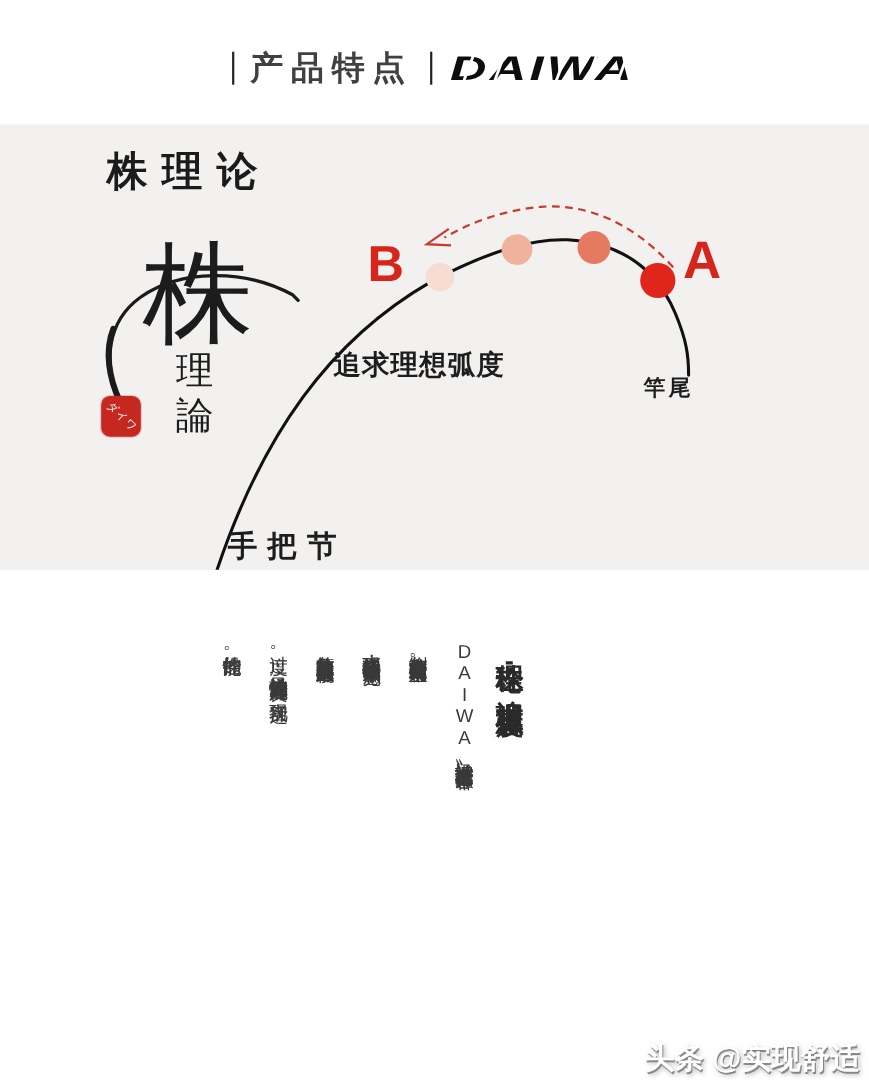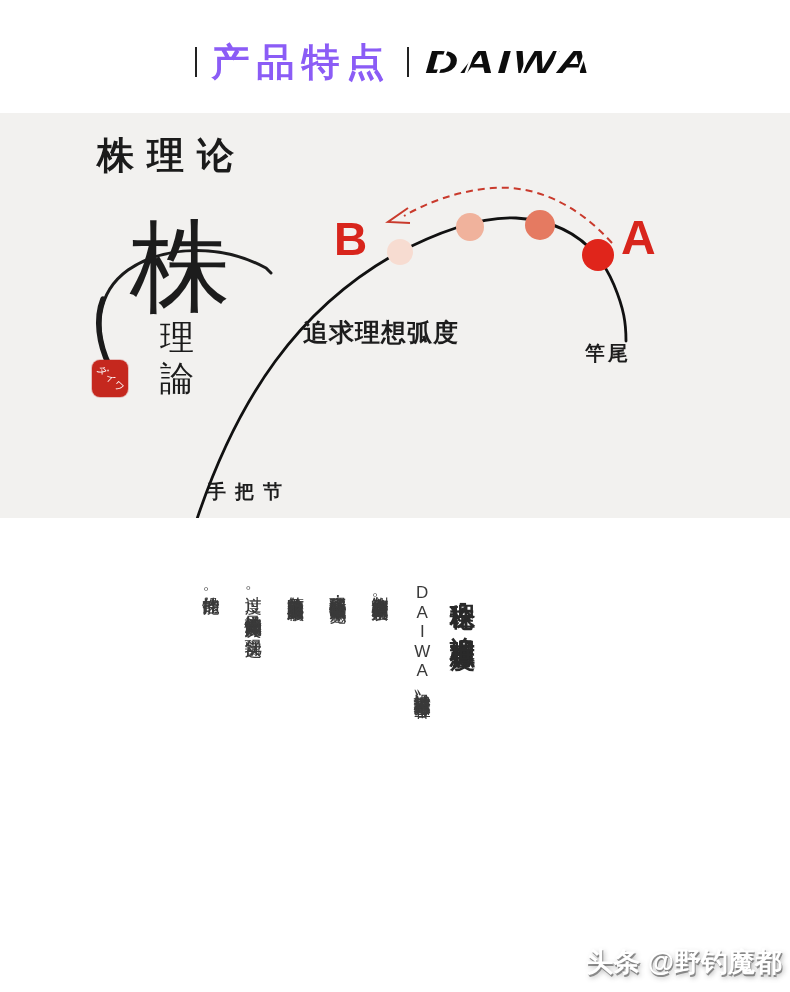--- a/index.html
+++ b/index.html
@@ -7,22 +7,22 @@
     width:790px;height:992px;position:relative;overflow:hidden;
     background:#ffffff;font-family:"Liberation Sans",sans-serif;color:#1a1a1a;
   }
   
   .header{
     position:absolute;top:38px;left:0;width:790px;height:48px;
     display:flex;justify-content:center;align-items:center;gap:15px;
   }
   .hbar{width:2px;height:30px;background:#222;}
   .htitle{
-    font-family:"Liberation Serif",serif;font-size:38px;font-weight:600;
-    letter-spacing:7px;color:#8b5cf6;white-space:nowrap;
+    font-family:"Liberation Serif",serif;font-size:30px;font-weight:600;
+    letter-spacing:7px;color:#404040;white-space:nowrap;
   }
   .hlogo{display:block;}
   
   .panel{
     position:absolute;top:113px;left:0;width:790px;height:405px;
     background:#f2f1ef;
   }
   .panel-svg{position:absolute;top:0;left:0;}
   .panel-title{
     position:absolute;left:97px;top:18px;font-size:37px;font-weight:bold;
@@ -54,21 +54,21 @@
     position:absolute;font-weight:800;color:#d8251c;line-height:1;
     font-family:"Liberation Sans",sans-serif;
   }
   .pt-b{left:334px;top:103px;font-size:46px;}
   .pt-a{left:621px;top:101px;font-size:48px;}
   .caption{
     position:absolute;font-weight:bold;color:#1d1d1d;white-space:nowrap;line-height:1.1;
   }
   .cap-arc{left:303px;top:206px;font-size:25px;letter-spacing:1px;}
   .cap-tip{left:585px;top:229px;font-size:20px;letter-spacing:3px;}
-  .cap-handle{left:207px;top:369px;font-size:19px;letter-spacing:9px;text-align:center;}
+  .cap-handle{left:207px;top:369px;font-size:27px;letter-spacing:9px;text-align:center;}
   
   .article{
     position:absolute;top:583px;right:312px;height:392px;
     writing-mode:vertical-rl;text-orientation:upright;
   }
   .article p{padding:0;white-space:nowrap;}
   .v-title{
     margin:0 0 0 14px;font-size:25px;letter-spacing:1.5px;
     color:#2a2a2a;font-weight:600;line-height:1.25;
   }
@@ -140,13 +140,13 @@
 <div class="article">
   <p class="v-title">株理论-追求理想弧度</p>
   <p class="v-col">DAIWA设计手法〝株理论〟是指将日本香鱼竿</p>
   <p class="v-col">制作方法的有点应用在碳素材质钓竿上。</p>
   <p class="v-col">实现将碳纤维分散的碳素竿设计成一体竿感觉，</p>
   <p class="v-col">鱼竿的弯曲点随着受力大小在竿身上顺畅</p>
   <p class="v-col">过度。逆风投钓性能和入水性能良好，实现舒适</p>
   <p class="v-col">的操控性能。</p>
 </div>
 
-<div class="watermark">头条 @野钓魔都</div>
+<div class="watermark">头条 @实现舒适</div>
 
 </body></html>

